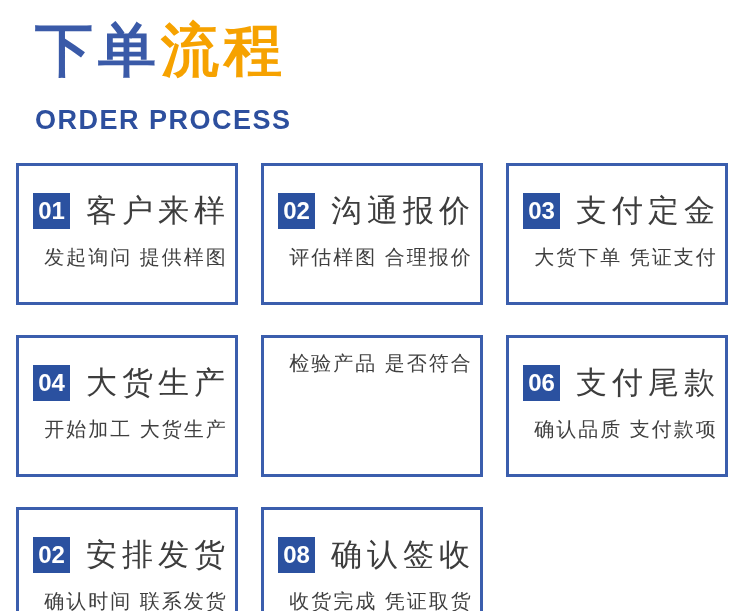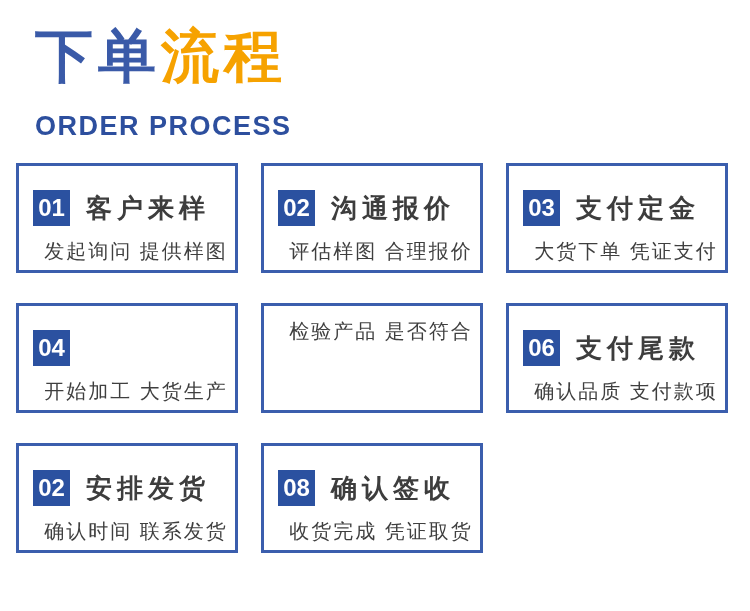--- a/index.html
+++ b/index.html
@@ -7,21 +7,21 @@
   body {
     width: 750px;
     height: 611px;
     position: relative;
     font-family: "Liberation Sans", "DejaVu Sans", sans-serif;
     overflow: hidden;
   }
   .page { width: 750px; height: 611px; position: relative; background: #ffffff; }
 
   
-  .header { position: absolute; left: 35px; top: 26px; }
+  .header { position: absolute; left: 35px; top: 20px; }
   .main-title {
     font-size: 58px;
     font-weight: bold;
     letter-spacing: 5px;
     line-height: 1.05;
     white-space: nowrap;
   }
   .title-blue  { color: #3a5aa8; }
   .title-orange{ color: #f6a200; }
   .sub-title {
@@ -38,21 +38,21 @@
     left: 16px;
     top: 163px;
     width: 718px;
     display: grid;
     grid-template-columns: repeat(3, 222px);
     column-gap: 23px;
     row-gap: 30px;
   }
   .card {
     width: 222px;
-    height: 110px;
+    height: 142px;
     background: #ffffff;
     border: 3px solid #3b5ead;
     position: relative;
   }
   .card-top {
     display: flex;
     align-items: center;
     margin: 24px 0 0 14px;
   }
   .badge {
@@ -62,22 +62,22 @@
     color: #ffffff;
     font-size: 24px;
     font-weight: bold;
     display: flex;
     align-items: center;
     justify-content: center;
     flex: 0 0 auto;
   }
   .card-title {
     margin-left: 16px;
-    font-size: 26px;
-    font-weight: 700;
+    font-size: 31px;
+    font-weight: 400;
     color: #3d3d3d;
     letter-spacing: 5px;
     white-space: nowrap;
   }
   .card-desc {
     margin: 12px 0 0 18px;
     font-size: 20px;
     color: #3f3f3f;
     letter-spacing: 2px;
     white-space: nowrap;
@@ -118,20 +118,21 @@
       <div class="card-top">
         <div class="badge">03</div>
         <div class="card-title">支付定金</div>
       </div>
       <div class="card-desc">大货下单 凭证支付</div>
     </div>
 
     <div class="card">
       <div class="card-top">
         <div class="badge">04</div>
+        <div class="card-title">大货生产</div>
       </div>
       <div class="card-desc">开始加工 大货生产</div>
     </div>
 
     <div class="card">
       <div class="card-desc">检验产品 是否符合</div>
     </div>
 
     <div class="card">
       <div class="card-top">

